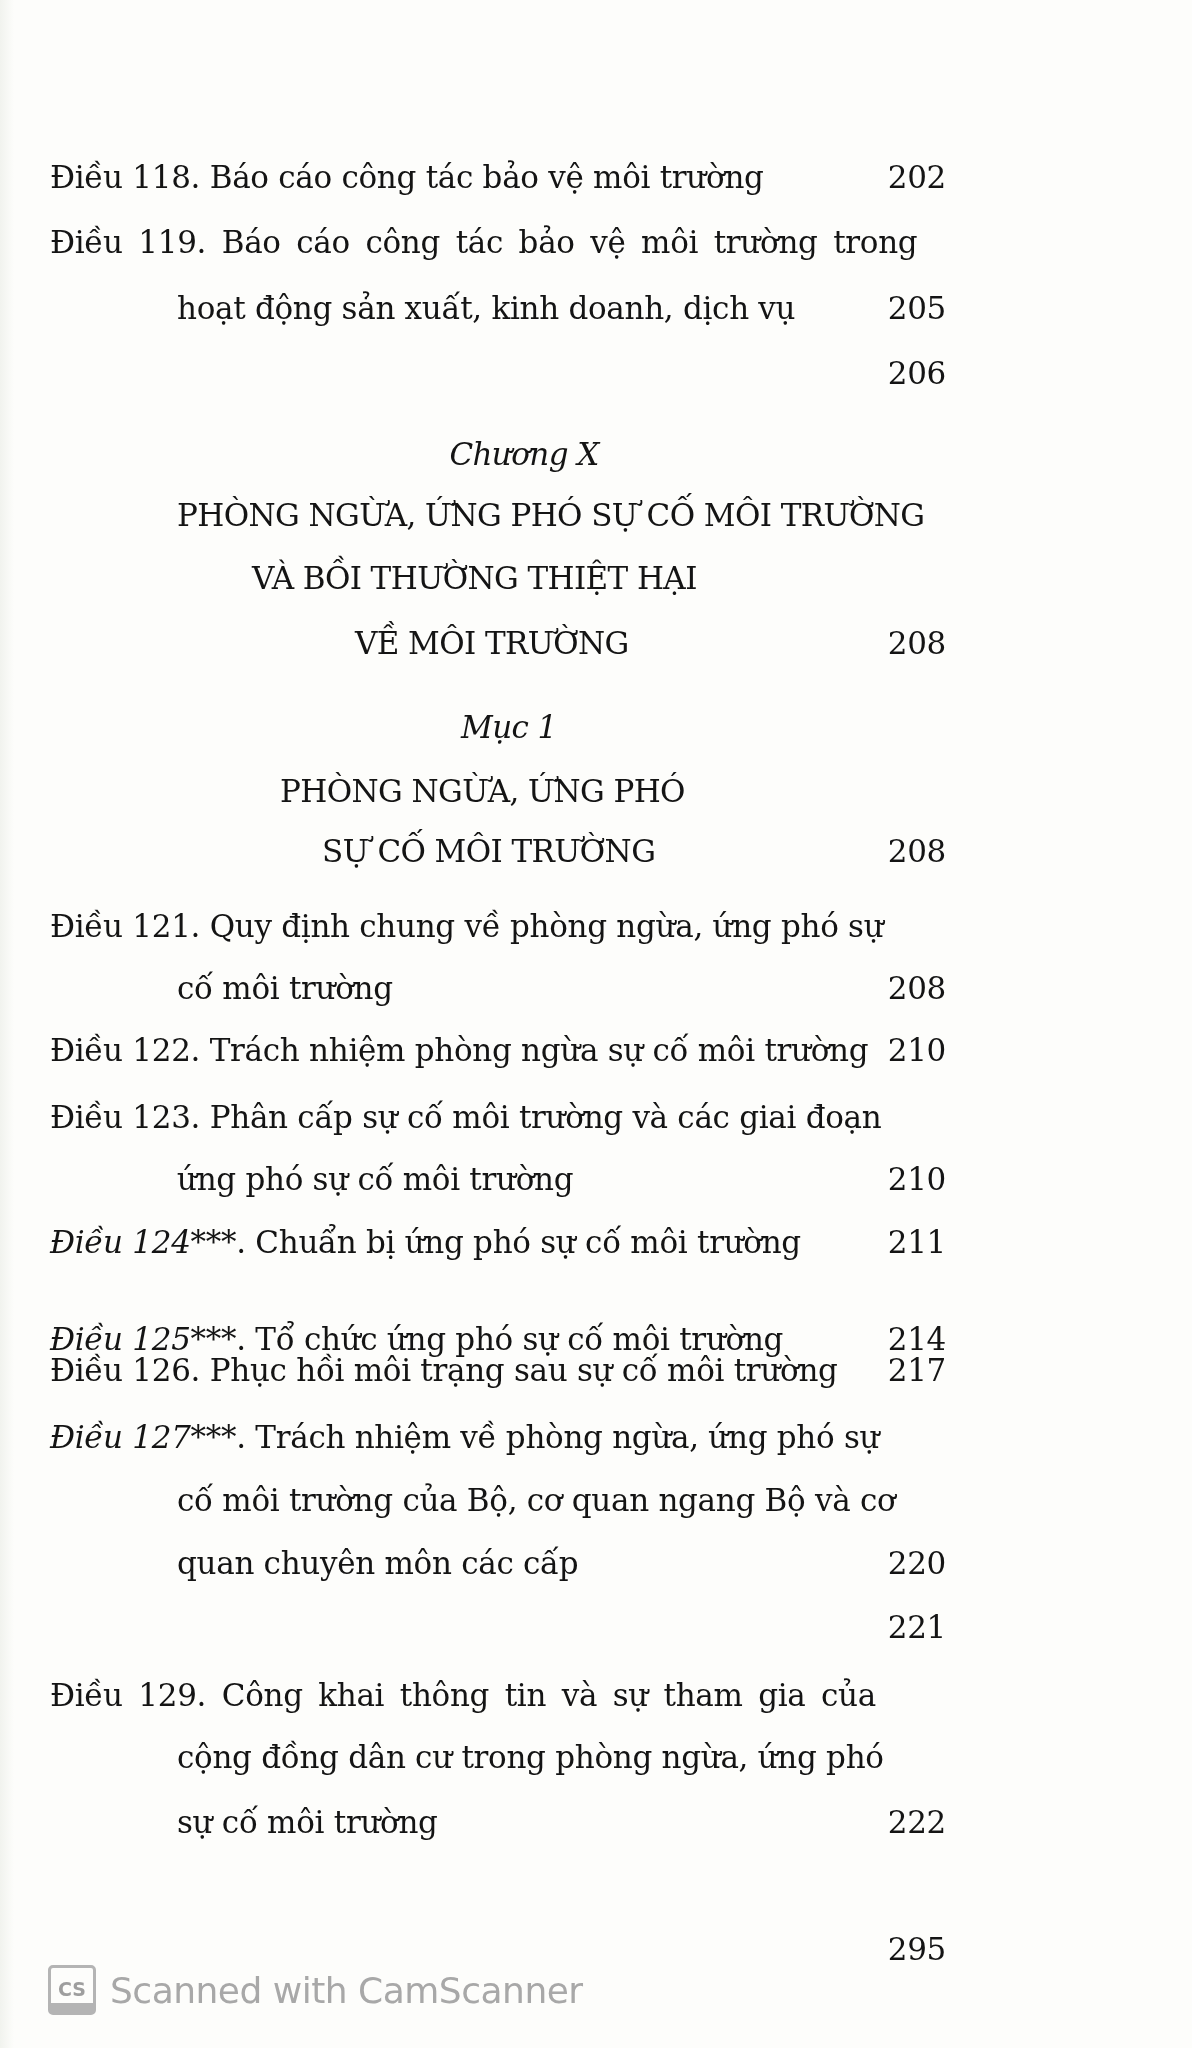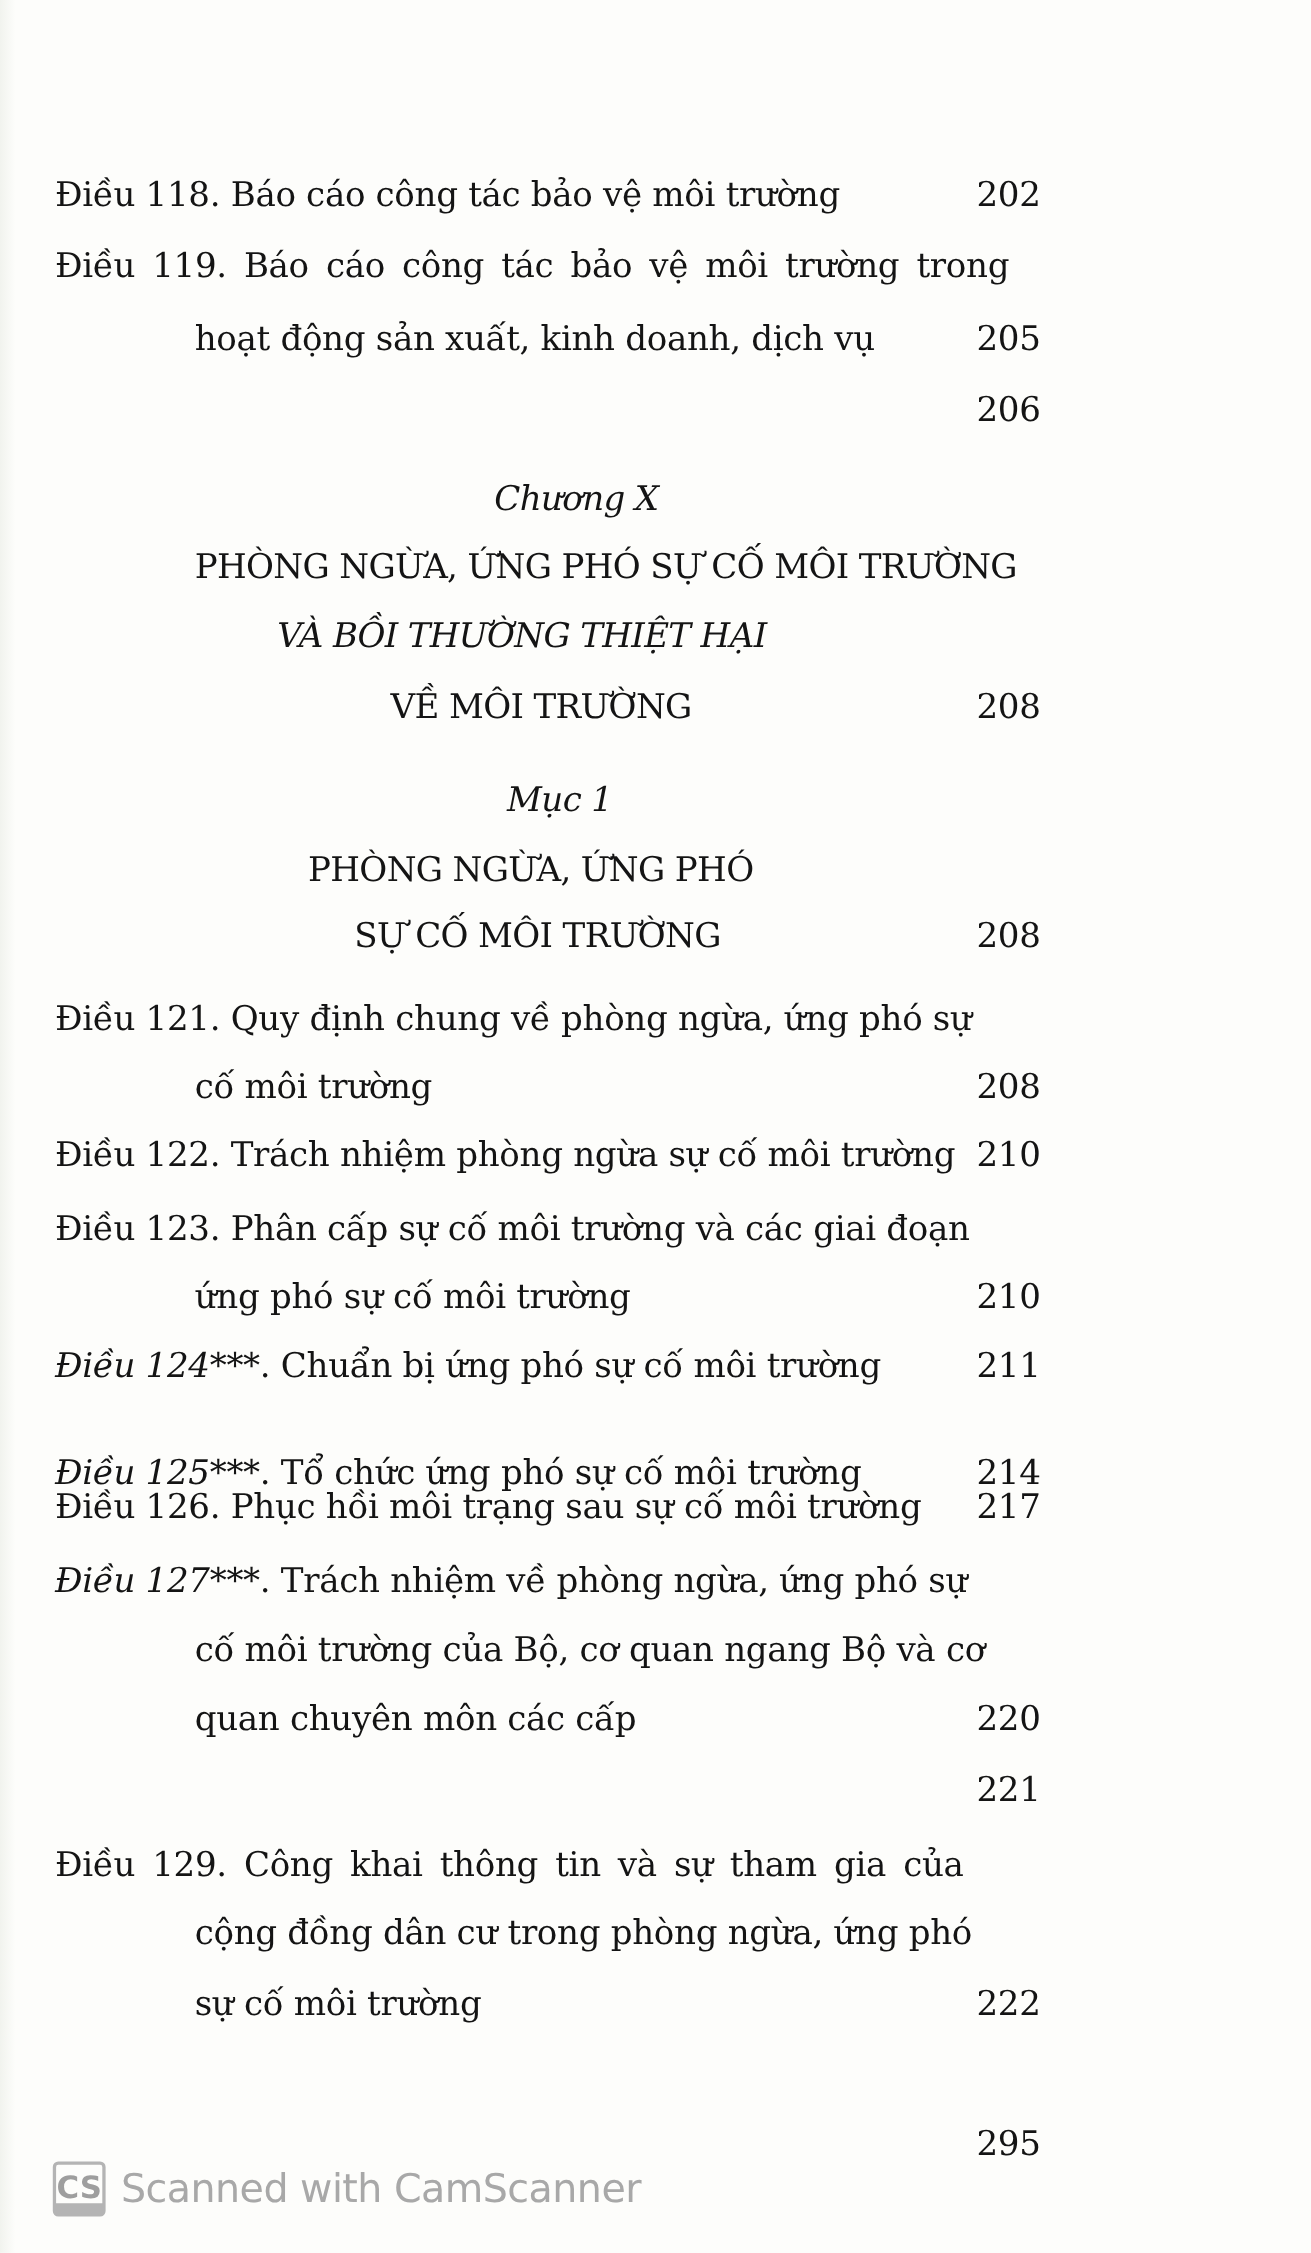--- a/index.html
+++ b/index.html
@@ -29,21 +29,21 @@
     position: absolute; left: 48px; top: 1964px; height: 52px;
     display: flex; align-items: center; gap: 14px;
     font-family: "DejaVu Sans", "Liberation Sans", sans-serif;
     color: #a8a8a8; font-size: 36px; letter-spacing: -0.5px;
   }
   .cs-logo {
     width: 48px; height: 50px; box-sizing: border-box;
     border: 3px solid #b4b4b4; border-radius: 5px;
     border-bottom-width: 12px;
     display: flex; align-items: center; justify-content: center;
-    font-size: 28px; font-weight: bold; color: #9e9e9e; letter-spacing: 0;
+    font-size: 19px; font-weight: bold; color: #9e9e9e; letter-spacing: 0;
     padding-top: 6px;
   }
 </style>
 </head>
 <body>
 
 <div class="page-edge"></div>
 
 <div>
 
@@ -64,21 +64,21 @@
     <span class="pg">206</span>
   </div>
 
   <div class="line" style="top:432px;">
     <span class="head it" style="left:0;width:1192px;text-align:center;padding-left:0;left:-72px;">Chương X</span>
   </div>
   <div class="line" style="top:493px;">
     <span class="head" style="left:177px;">PHÒNG NGỪA, ỨNG PHÓ SỰ CỐ MÔI TRƯỜNG</span>
   </div>
   <div class="line" style="top:556px;">
-    <span class="head" style="left:252px;font-style:italic;">VÀ BỒI THƯỜNG THIỆT HẠI</span>
+    <span class="head" style="left:252px;">VÀ BỒI THƯỜNG THIỆT HẠI</span>
   </div>
   <div class="line" style="top:621px;">
     <span class="head" style="left:355px;">VỀ MÔI TRƯỜNG</span>
     <span class="pg">208</span>
   </div>
 
   <div class="line" style="top:705px;">
     <span class="head it" style="left:461px;">Mục 1</span>
   </div>
   <div class="line" style="top:769px;">

